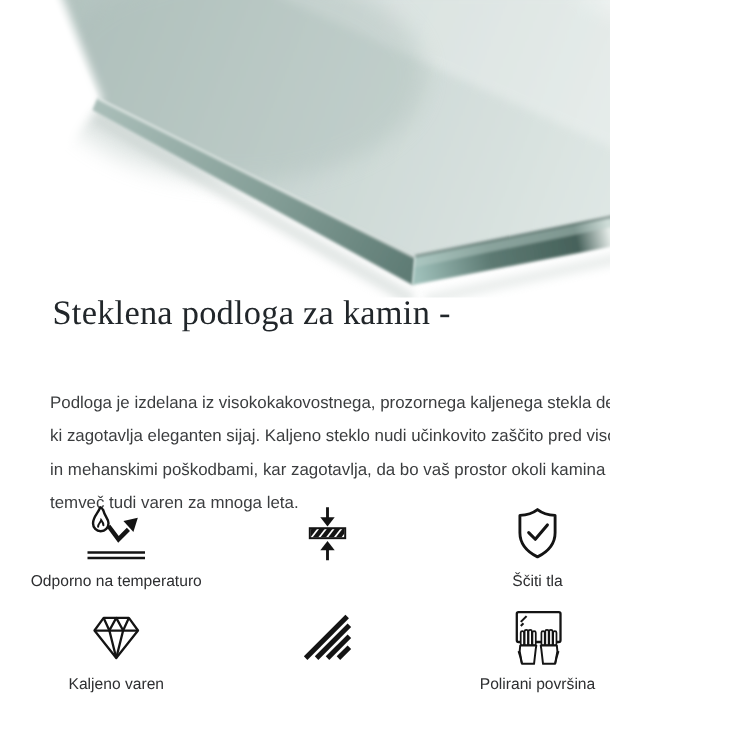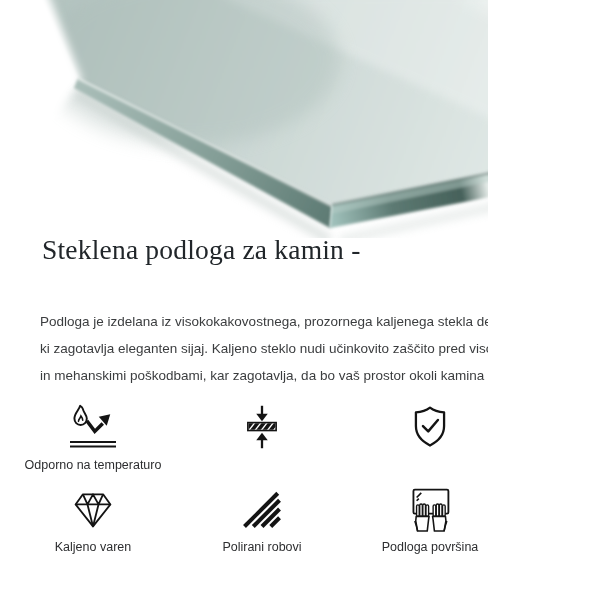--- a/index.html
+++ b/index.html
@@ -99,20 +99,21 @@
   </div>
 
   <h1 class="title">
     <span>Steklena podloga za kamin -</span>
   </h1>
 
   <div class="paragraph">
     <div>Podloga je izdelana iz visokokakovostnega, prozornega kaljenega stekla debeline 4 mm, tipa float,</div>
     <div>ki zagotavlja eleganten sijaj. Kaljeno steklo nudi učinkovito zaščito pred visokimi temperaturami</div>
     <div>in mehanskimi poškodbami, kar zagotavlja, da bo vaš prostor okoli kamina ostal ne samo estetski,</div>
+    <div>temveč tudi varen za mnoga leta.</div>
   </div>
 
   <div class="feature f-r1 f-c1">
     <div class="icon-box">
       <svg width="62" height="46" viewBox="0 0 64 52">
         <path class="icon-stroke" stroke-width="2.2" stroke-linejoin="round" d="M17.5 2 C16 7 11 10.5 11 16.5 C11 20.6 14 23.7 18 23.7 C22 23.7 25 20.6 25 16.5 C25 12.5 21.5 10 20.5 5.5 C20.1 3.8 19 2.8 17.5 2 Z"></path>
         <path class="icon-stroke" stroke-width="1.8" stroke-linecap="round" d="M15.6 19.6 C15.6 16.8 17.9 15.9 18.4 13.6 C19.8 15.4 20.4 16.8 20.4 18.4"></path>
         <polyline class="icon-stroke" stroke-width="4" stroke-linejoin="miter" points="25 19 34 31 43 22"></polyline>
         <polygon fill="#141414" points="38.5 14.5 51.5 11.5 47.5 24.5"></polygon>
         <line class="icon-stroke" stroke-width="2.2" x1="6" y1="43" x2="58" y2="43"></line>
@@ -147,20 +148,21 @@
     </div>
   </div>
 
   <div class="feature f-r1 f-c3">
     <div class="icon-box">
       <svg width="44" height="44" viewBox="0 0 48 50">
         <path class="icon-stroke" stroke-width="2.6" stroke-linejoin="round" d="M24 3 C28.5 6.5 34 8 40 8.3 L40 24 C40 34 33 41.5 24 46 C15 41.5 8 34 8 24 L8 8.3 C14 8 19.5 6.5 24 3 Z"></path>
         <polyline class="icon-stroke" stroke-width="2.8" stroke-linecap="round" stroke-linejoin="round" points="16 24 22 30 33 17"></polyline>
       </svg>
     </div>
+    <div class="label">Ščiti tla</div>
   </div>
 
   <div class="feature f-r2 f-c1">
     <div class="icon-box">
       <svg width="46" height="44" viewBox="0 0 48 48">
         <g class="icon-stroke" stroke-width="2" stroke-linejoin="round">
           <polygon points="13,8 35,8 43,19 24,43 5,19"></polygon>
           <line x1="5" y1="19" x2="43" y2="19"></line>
           <polyline points="13,8 18,19 24,8 30,19 35,8"></polyline>
           <line x1="18" y1="19" x2="24" y2="43"></line>
@@ -175,21 +177,20 @@
     <div class="icon-box">
       <svg width="44" height="42" viewBox="0 0 48 48">
         <g stroke="#141414" stroke-width="4.6">
           <line x1="4" y1="44" x2="42" y2="6"></line>
           <line x1="14" y1="44" x2="44" y2="14"></line>
           <line x1="24" y1="44" x2="44" y2="24"></line>
           <line x1="34" y1="44" x2="44" y2="34"></line>
         </g>
       </svg>
     </div>
-    <div class="label">Polirani robovi</div>
   </div>
 
   <div class="feature f-r2 f-c3">
     <div class="icon-box">
       <svg width="52" height="46" viewBox="0 0 56 50">
         <rect x="10" y="4" width="38" height="26" rx="1.5" fill="#ffffff" stroke="#141414" stroke-width="2"></rect>
         <line class="icon-stroke" stroke-width="1.8" x1="13.5" y1="12.5" x2="18.5" y2="7.5"></line>
         <line class="icon-stroke" stroke-width="1.8" x1="13.5" y1="16" x2="15.8" y2="13.7"></line>
 
         <g>
@@ -208,16 +209,16 @@
             <rect x="31.4" y="20.5" width="2.9" height="12.5" rx="1.4"></rect>
             <rect x="34.8" y="19.5" width="2.9" height="13.5" rx="1.4"></rect>
             <rect x="38.2" y="19.5" width="2.9" height="13.5" rx="1.4"></rect>
             <rect x="41.6" y="20.5" width="2.9" height="12.5" rx="1.4"></rect>
           </g>
           <path fill="#ffffff" stroke="#141414" stroke-width="1.7" stroke-linejoin="round" d="M30.8 33 L44.8 33 L45.3 38 L43.3 49 L32.8 49 L31.3 36 Z"></path>
           <path class="icon-stroke" stroke-width="1.7" d="M43.3 49 Q44.8 42 46.3 38"></path>
         </g>
       </svg>
     </div>
-    <div class="label">Podloga površina</div>
+    <div class="label">Polirani površina</div>
   </div>
 
 </div>
 
 </body></html>

